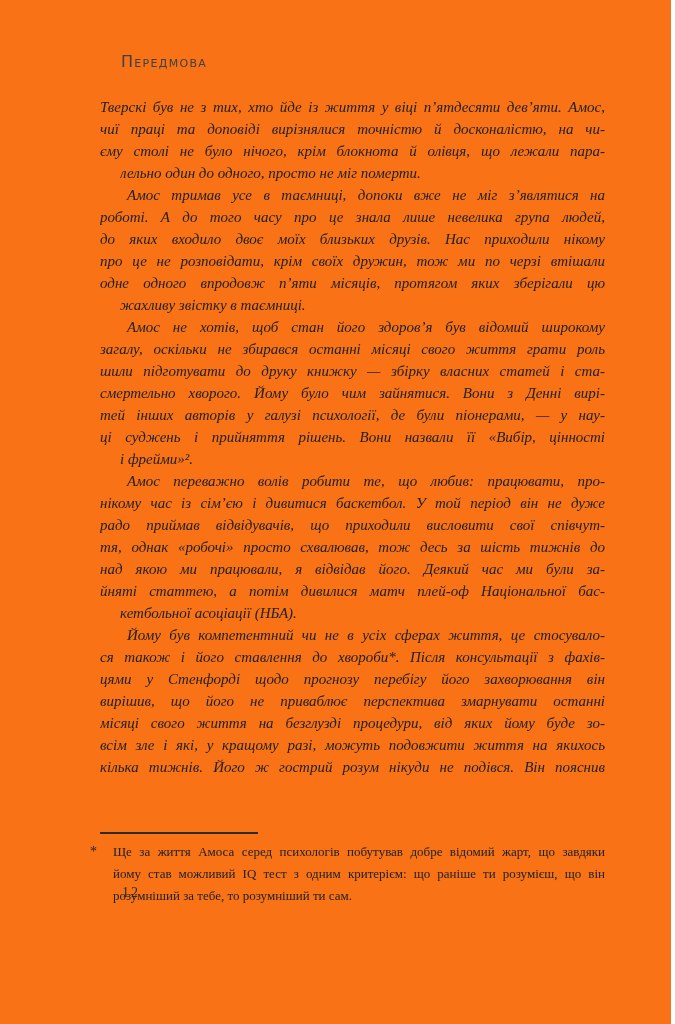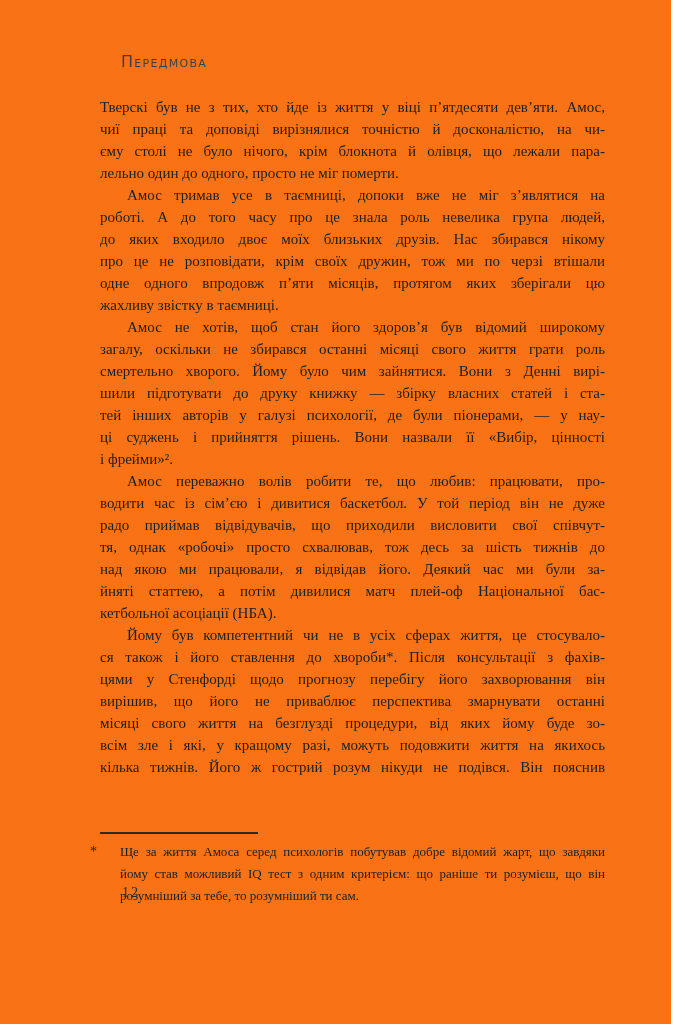--- a/index.html
+++ b/index.html
@@ -28,22 +28,23 @@
     top: 96px;
     width: 505px;
   }
   .line {
     font-size: 15px;
     line-height: 22px;
     height: 22px;
     overflow: hidden;
     text-align: justify;
     text-align-last: justify;
+    font-style: italic;
   }
-  .line.para-end { text-align-last: left; }
+  .line.para-end { text-align-last: left; margin-left: 20px; }
   .line.indented { padding-left: 27px; }
   .footnote-rule {
     position: absolute;
     left: 100px;
     top: 832px;
     width: 158px;
     height: 0;
     border-top: 2px solid #2b2b2b;
   }
   .footnote {
@@ -53,21 +54,21 @@
     width: 515px;
   }
   .fn-marker {
     position: absolute;
     left: 0;
     top: 0;
     font-size: 14px;
     line-height: 22px;
     color: #212121;
   }
-  .fn-lines { margin-left: 30px; }
+  .fn-lines { margin-left: 23px; }
   .fn-line {
     font-size: 13px;
     line-height: 22px;
     height: 22px;
     overflow: hidden;
     text-align: justify;
     text-align-last: justify;
   }
   .fn-line.para-end { text-align-last: left; }
   .page-number {
@@ -91,40 +92,40 @@
 
     <div>
       <div class="line">Тверскі був не з тих, хто йде із життя у віці п’ятдесяти дев’яти. Амос,</div>
       <div class="line">чиї праці та доповіді вирізнялися точністю й досконалістю, на чи-</div>
       <div class="line">єму столі не було нічого, крім блокнота й олівця, що лежали пара-</div>
       <div class="line para-end">лельно один до одного, просто не міг померти.</div>
     </div>
 
     <div>
       <div class="line indented">Амос тримав усе в таємниці, допоки вже не міг з’являтися на</div>
-      <div class="line">роботі. А до того часу про це знала роль невелика група людей,</div>
-      <div class="line">до яких входило двоє моїх близьких друзів. Нас збирався нікому</div>
+      <div class="line">роботі. А до того часу про це знала лише невелика група людей,</div>
+      <div class="line">до яких входило двоє моїх близьких друзів. Нас приходили нікому</div>
       <div class="line">про це не розповідати, крім своїх дружин, тож ми по черзі втішали</div>
       <div class="line">одне одного впродовж п’яти місяців, протягом яких зберігали цю</div>
       <div class="line para-end">жахливу звістку в таємниці.</div>
     </div>
 
     <div>
       <div class="line indented">Амос не хотів, щоб стан його здоров’я був відомий широкому</div>
       <div class="line">загалу, оскільки не збирався останні місяці свого життя грати роль</div>
+      <div class="line">шили підготувати до друку книжку — збірку власних статей і ста-</div>
       <div class="line">смертельно хворого. Йому було чим зайнятися. Вони з Денні вирі-</div>
-      <div class="line">шили підготувати до друку книжку — збірку власних статей і ста-</div>
       <div class="line">тей інших авторів у галузі психології, де були піонерами, — у нау-</div>
       <div class="line">ці суджень і прийняття рішень. Вони назвали її «Вибір, цінності</div>
       <div class="line para-end">і фрейми»².</div>
     </div>
 
     <div>
       <div class="line indented">Амос переважно волів робити те, що любив: працювати, про-</div>
-      <div class="line">водити час із сім’єю і дивитися баскетбол. У той період він не дуже</div>
+      <div class="line">нікому час із сім’єю і дивитися баскетбол. У той період він не дуже</div>
       <div class="line">радо приймав відвідувачів, що приходили висловити свої співчут-</div>
       <div class="line">тя, однак «робочі» просто схвалював, тож десь за шість тижнів до</div>
       <div class="line">над якою ми працювали, я відвідав його. Деякий час ми були за-</div>
       <div class="line">йняті статтею, а потім дивилися матч плей-оф Національної бас-</div>
       <div class="line para-end">кетбольної асоціації (НБА).</div>
     </div>
 
     <div>
       <div class="line indented">Йому був компетентний чи не в усіх сферах життя, це стосувало-</div>
       <div class="line">ся також і його ставлення до хвороби*. Після консультації з фахів-</div>

